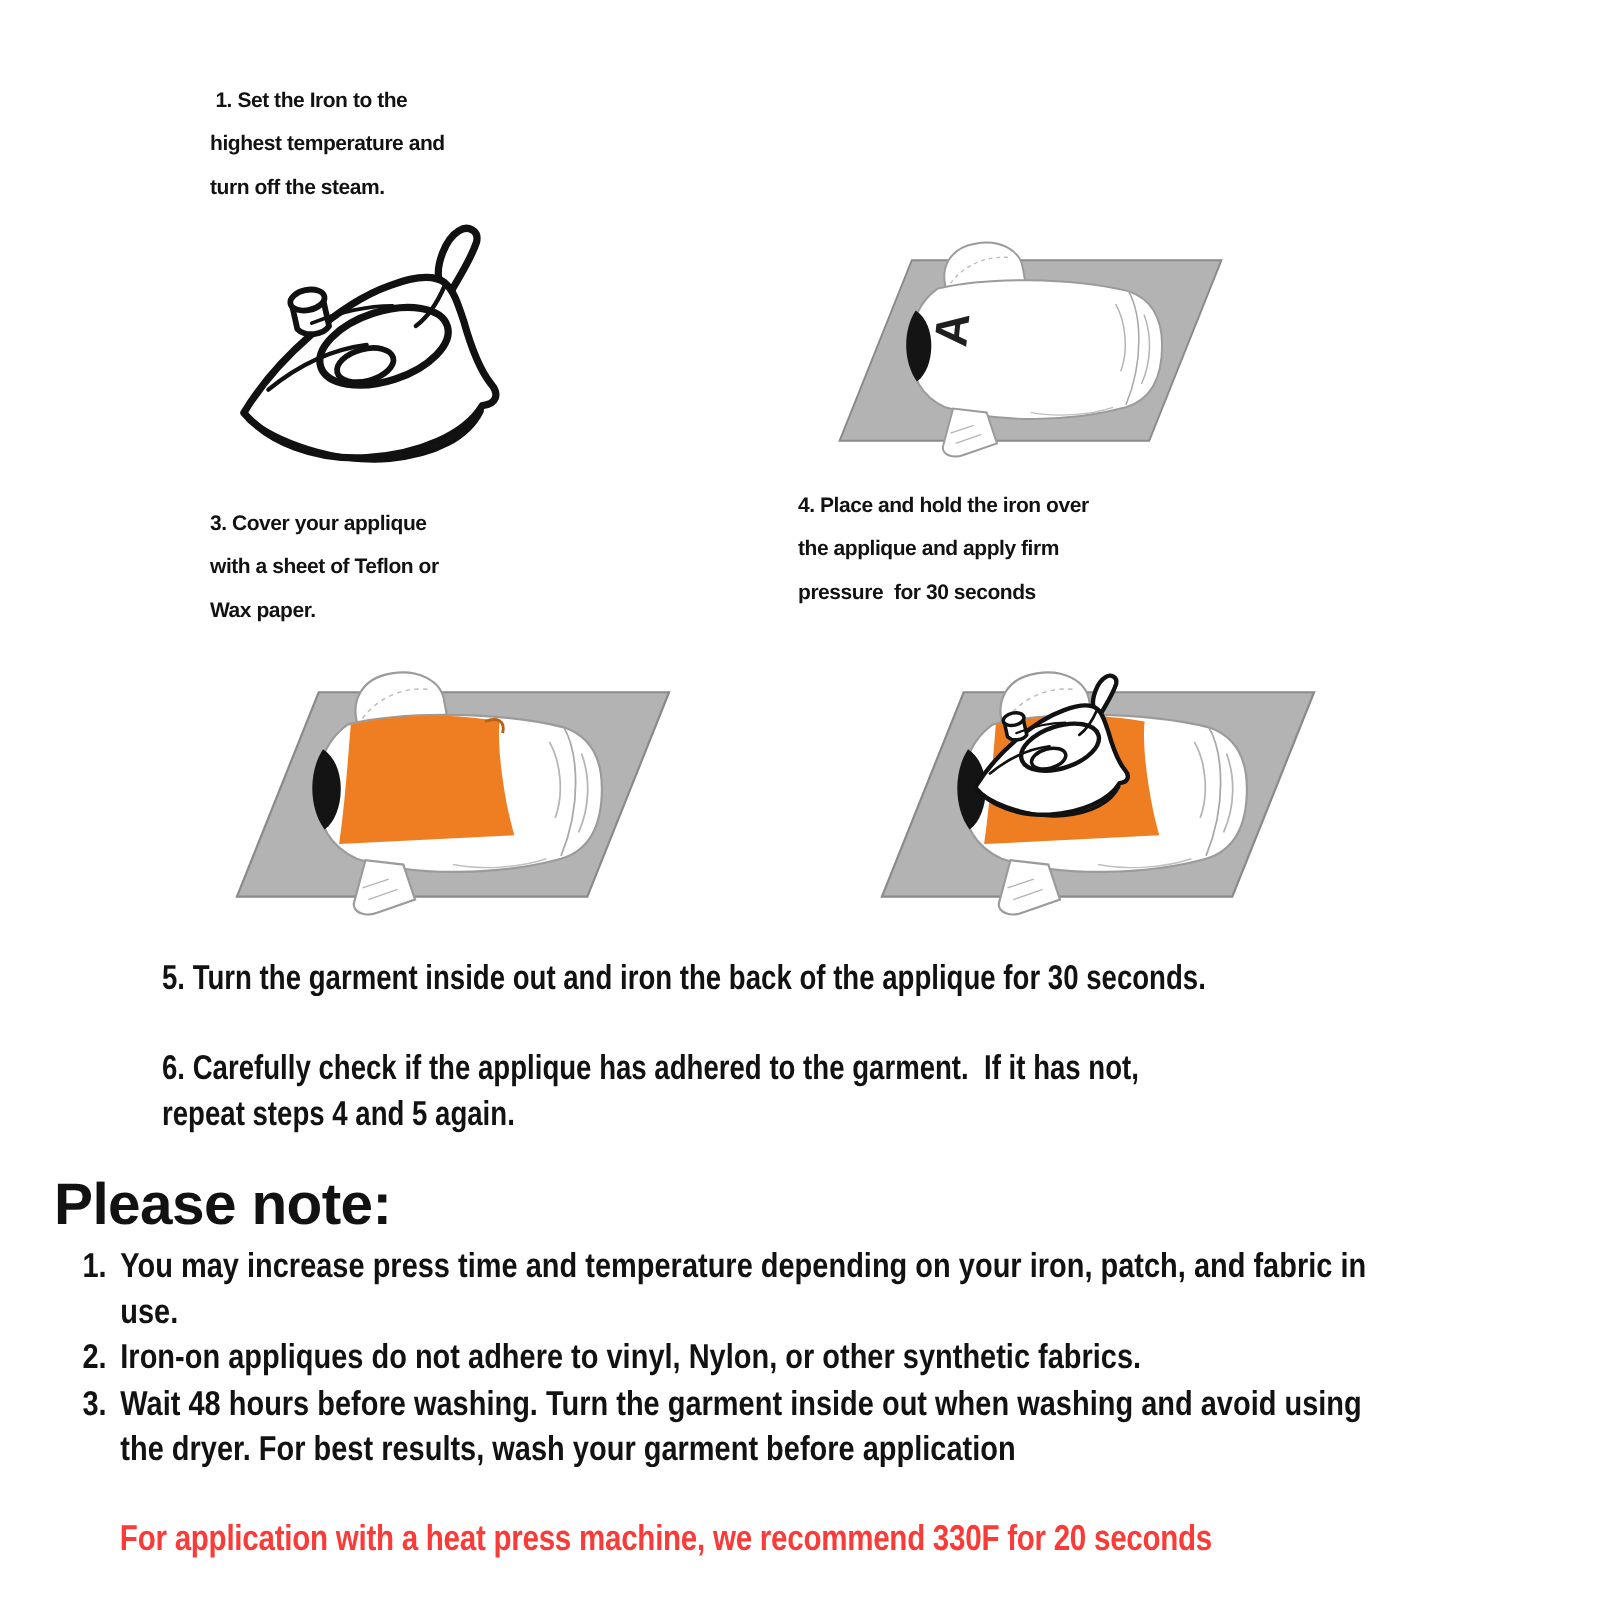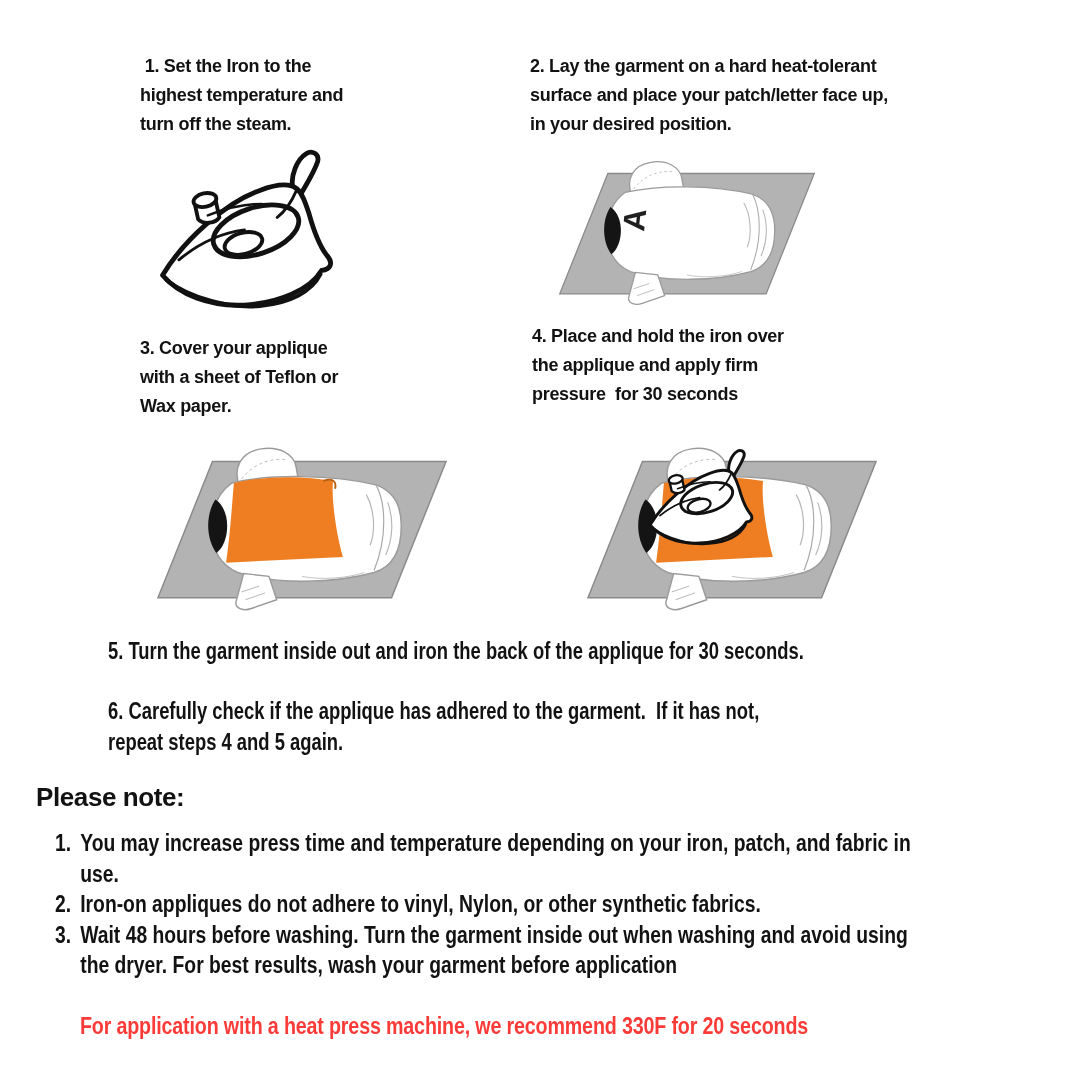--- a/index.html
+++ b/index.html
@@ -3,27 +3,27 @@
 <meta charset="utf-8">
 <style>
   html,body{margin:0;padding:0;background:#ffffff;}
   .sheet{
     position:relative;width:1080px;height:1080px;background:#ffffff;overflow:hidden;
     font-family:"Liberation Sans",sans-serif;font-weight:bold;color:#121212;
   }
   .svg-defs{position:absolute;width:0;height:0;overflow:hidden;}
   .step-txt{
     position:absolute;white-space:pre-wrap;
-    font-size:18px;line-height:29px;letter-spacing:-0.3px;
+    font-size:14px;line-height:29px;letter-spacing:-0.3px;
   }
   .cond{white-space:pre-wrap;transform-origin:left top;}
   .step5{left:108px;top:636px;width:1020px;font-size:23px;line-height:30px;transform:scaleX(0.80);}
   .step6{left:108px;top:696px;width:1020px;font-size:23px;line-height:31px;transform:scaleX(0.80);}
   .step5,.step6{position:absolute;}
-  .note-head{position:absolute;left:36px;top:782px;font-size:26px;letter-spacing:-0.4px;}
+  .note-head{position:absolute;left:36px;top:782px;font-size:39px;letter-spacing:-0.4px;}
   .notes{
     position:absolute;left:55px;top:828px;width:1190px;
     font-size:23px;line-height:30.5px;transform:scaleX(0.84);transform-origin:left top;
   }
   .note-row{display:flex;align-items:flex-start;}
   .note-num{flex:none;width:30px;}
   .note-text{white-space:pre-wrap;}
   .redline-wrap{position:absolute;left:0;right:0;top:1012px;text-align:left;}
   .redline{
     display:inline-block;font-size:24px;letter-spacing:-0.2px;
@@ -71,23 +71,20 @@
         <path d="M226,42 C236,60 238,96 224,130" stroke="#a8a8a8" stroke-width="1.2" fill="none"></path>
         <path d="M150,136 C170,140 196,138 214,132" stroke="#c0c0c0" stroke-width="1" fill="none"></path>
       </g>
       <path id="orange-sheet" d="M80,40 C110,33 150,32 182,38 C180,52 184,88 192,116 L72,122 C76,94 78,64 80,40 Z" fill="#EF7E22"></path>
     </defs>
   </svg>
 
   <div class="step-txt" style="left:140px;top:52px;width:300px"> 1. Set the Iron to the
 highest temperature and
 turn off the steam.</div>
-  <div class="step-txt" style="left:530px;top:52px;width:510px">2. Lay the garment on a hard heat-tolerant
-surface and place your patch/letter face up,
-in your desired position.</div>
   <div class="step-txt" style="left:140px;top:334px;width:310px">3. Cover your applique
 with a sheet of Teflon or
 Wax paper.</div>
   <div class="step-txt" style="left:532px;top:322px;width:360px">4. Place and hold the iron over
 the applique and apply firm
 pressure  for 30 seconds</div>
 
   <div class="illus iron-illus">
     <svg viewBox="0 0 220 190">
       <use href="#iron-art"></use>

